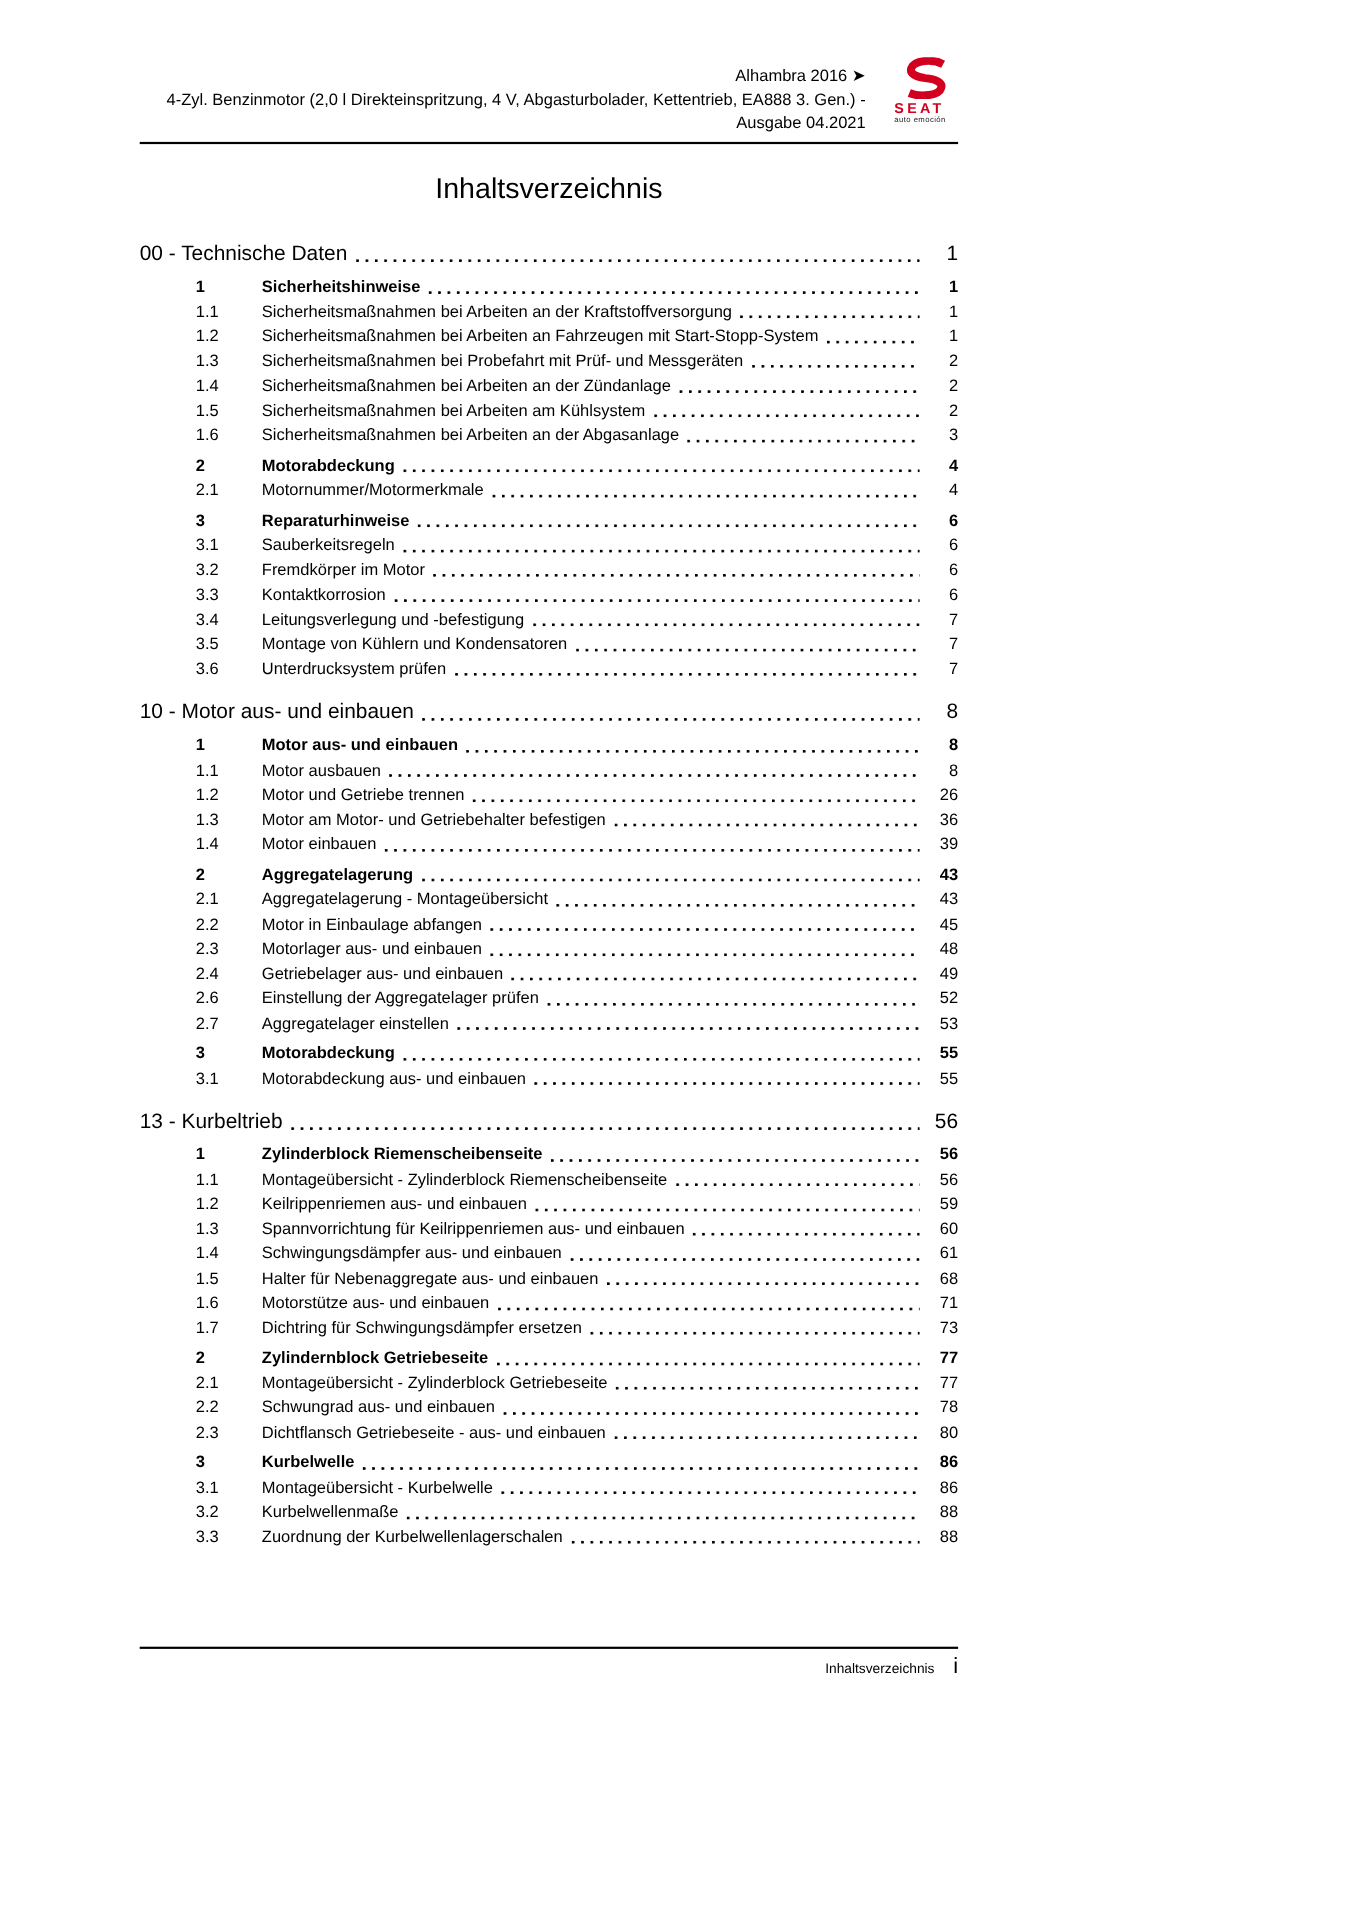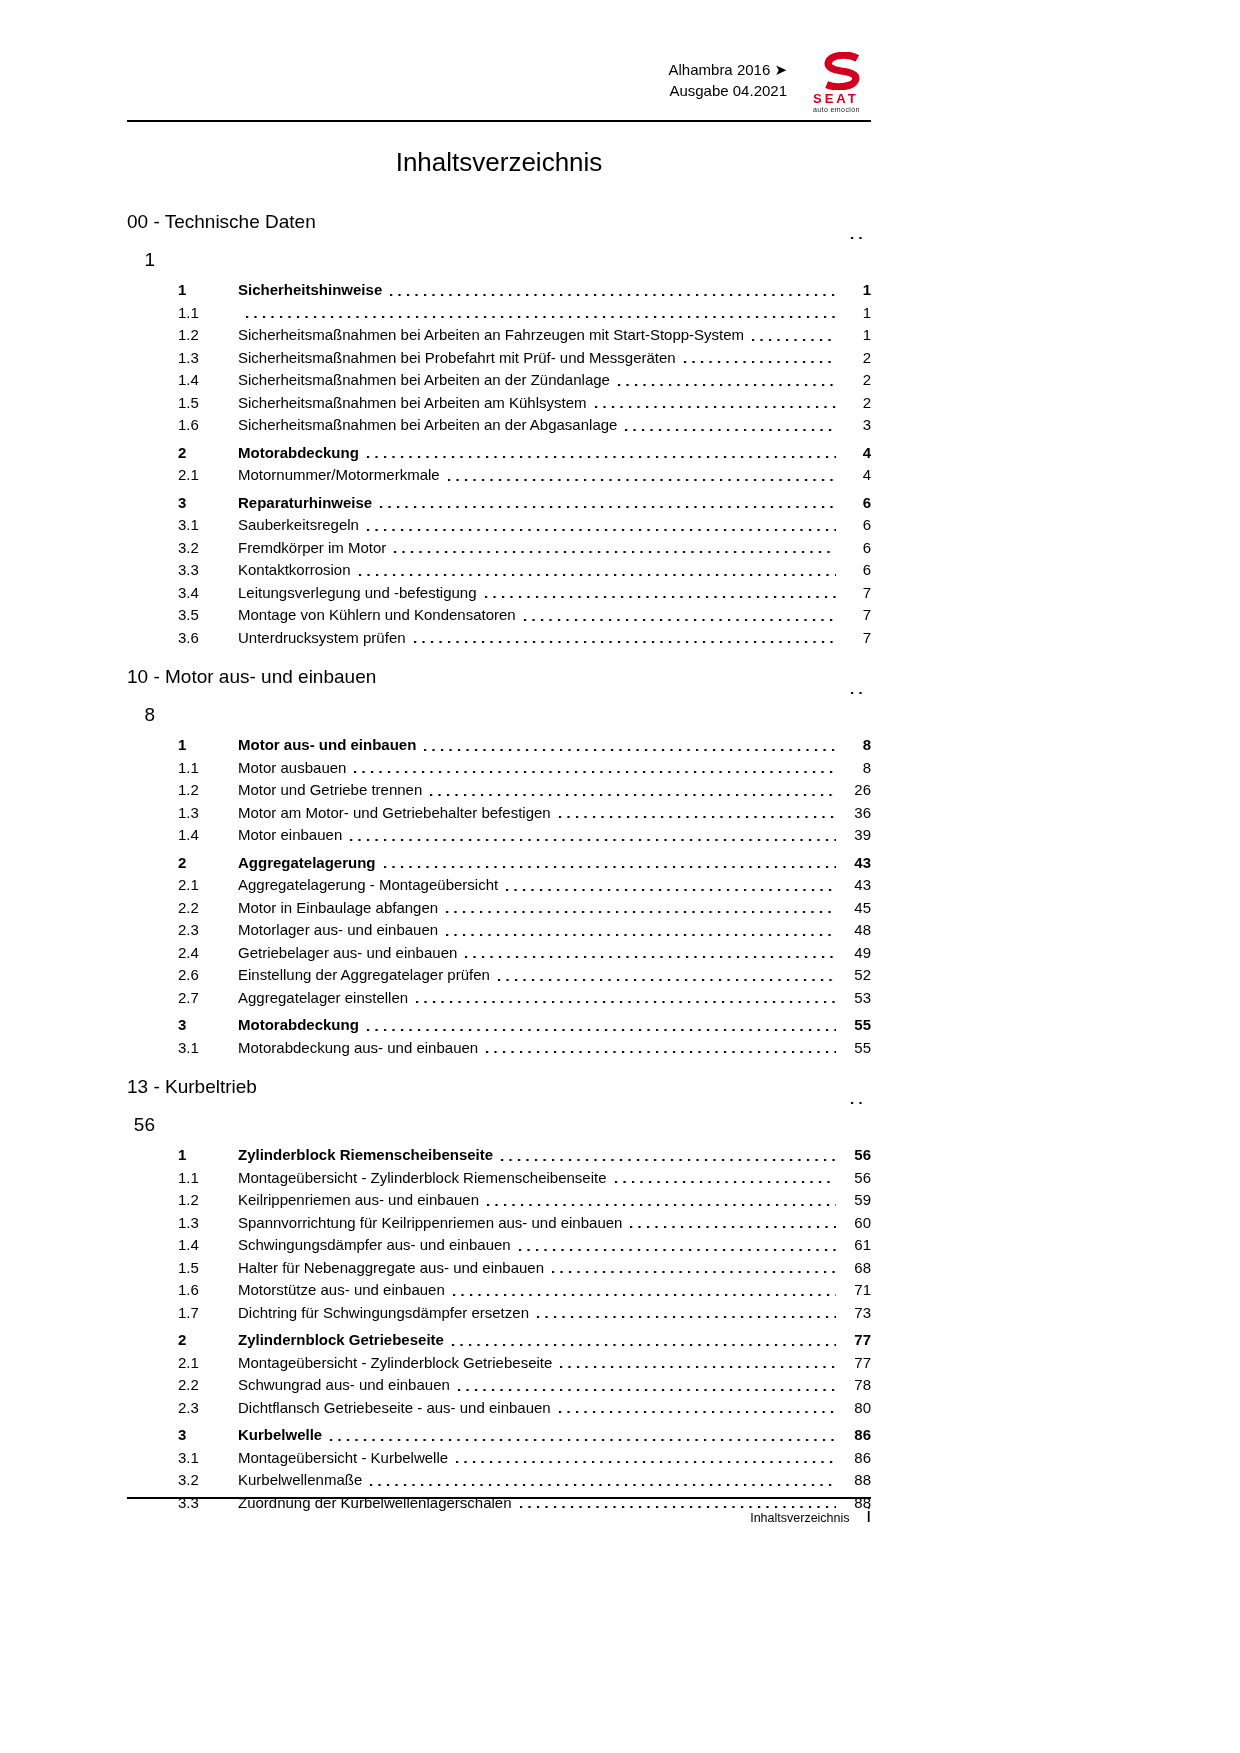--- a/index.html
+++ b/index.html
@@ -61,21 +61,20 @@
   .toc-row {
     display: flex;
     align-items: baseline;
     font-size: 15px;
     line-height: 22.5px;
   }
   .chapter-row {
     font-size: 19px;
     line-height: 28px;
     margin: 14px 0 3px 0;
-    flex-direction: column;
   }
   .entry { padding-left: 51px; }
   .entry.bold { font-weight: 700; margin-top: 5px; }
   .num { flex: 0 0 60px; }
   .c-title, .e-title { white-space: nowrap; }
   .dots {
     flex: 1 1 auto;
     min-width: 14px;
     align-self: flex-end;
     height: 4px;
@@ -106,20 +105,21 @@
   .footer-page { font-size: 20px; }
 </style>
 </head>
 <body>
 
 <div class="page">
 
   <header class="header">
     <div class="header-text">
       <div>Alhambra 2016 ➤</div>
+      <div>4-Zyl. Benzinmotor (2,0 l Direkteinspritzung, 4 V, Abgasturbolader, Kettentrieb, EA888 3. Gen.) -</div>
       <div>Ausgabe 04.2021</div>
     </div>
     <div class="logo">
       <svg class="logo-s" viewBox="0 0 48 42" aria-hidden="true">
         <path d="M41 7 C30 1 12 3 9 11 C7 17 15 20 23 21 C33 22 41 25 39 31 C37 38 19 41 7 36" fill="none" stroke="#d2001e" stroke-width="8"></path>
       </svg>
       <div class="logo-word" style="color: rgb(210, 0, 30);">SEAT</div>
       <div class="logo-tag">auto emoción</div>
     </div>
   </header>
@@ -136,20 +136,21 @@
           <span class="pg">1</span>
         </div>
         <div class="toc-row entry bold">
           <span class="num">1</span>
           <span class="e-title">Sicherheitshinweise</span>
           <span class="dots"></span>
           <span class="pg">1</span>
         </div>
         <div class="toc-row entry">
           <span class="num">1.1</span>
+          <span class="e-title">Sicherheitsmaßnahmen bei Arbeiten an der Kraftstoffversorgung</span>
           <span class="dots"></span>
           <span class="pg">1</span>
         </div>
         <div class="toc-row entry">
           <span class="num">1.2</span>
           <span class="e-title">Sicherheitsmaßnahmen bei Arbeiten an Fahrzeugen mit Start-Stopp-System</span>
           <span class="dots"></span>
           <span class="pg">1</span>
         </div>
         <div class="toc-row entry">

